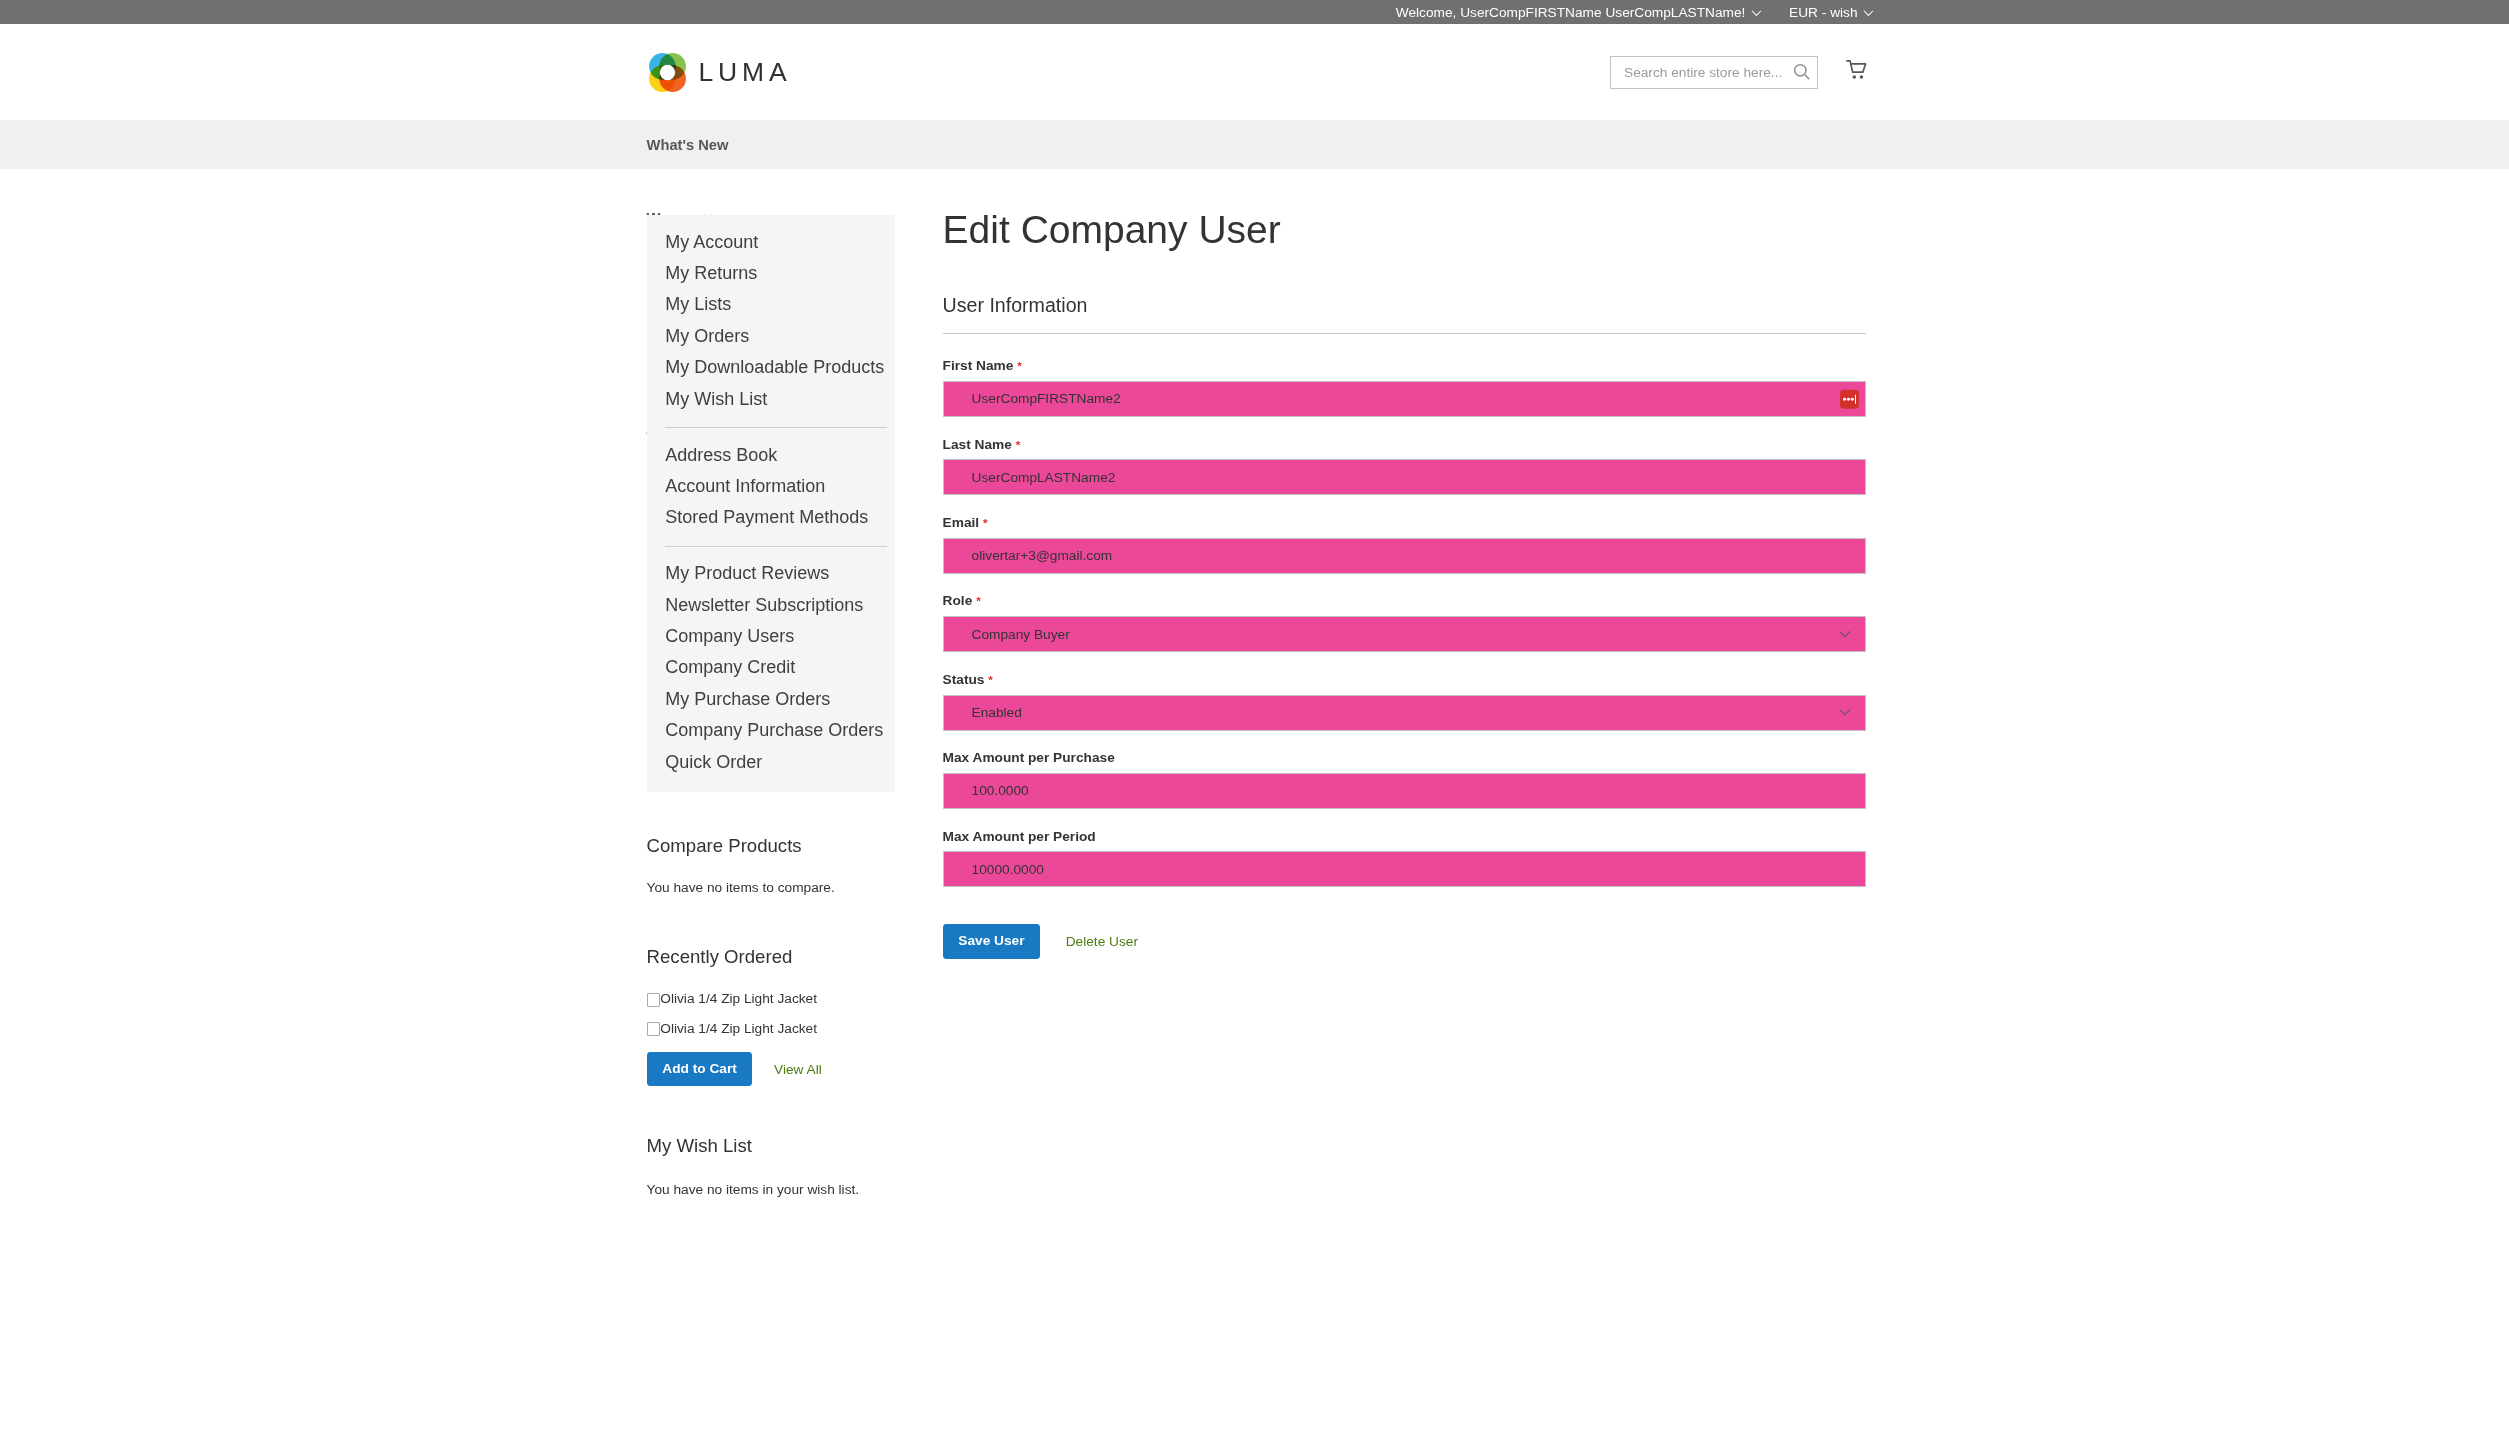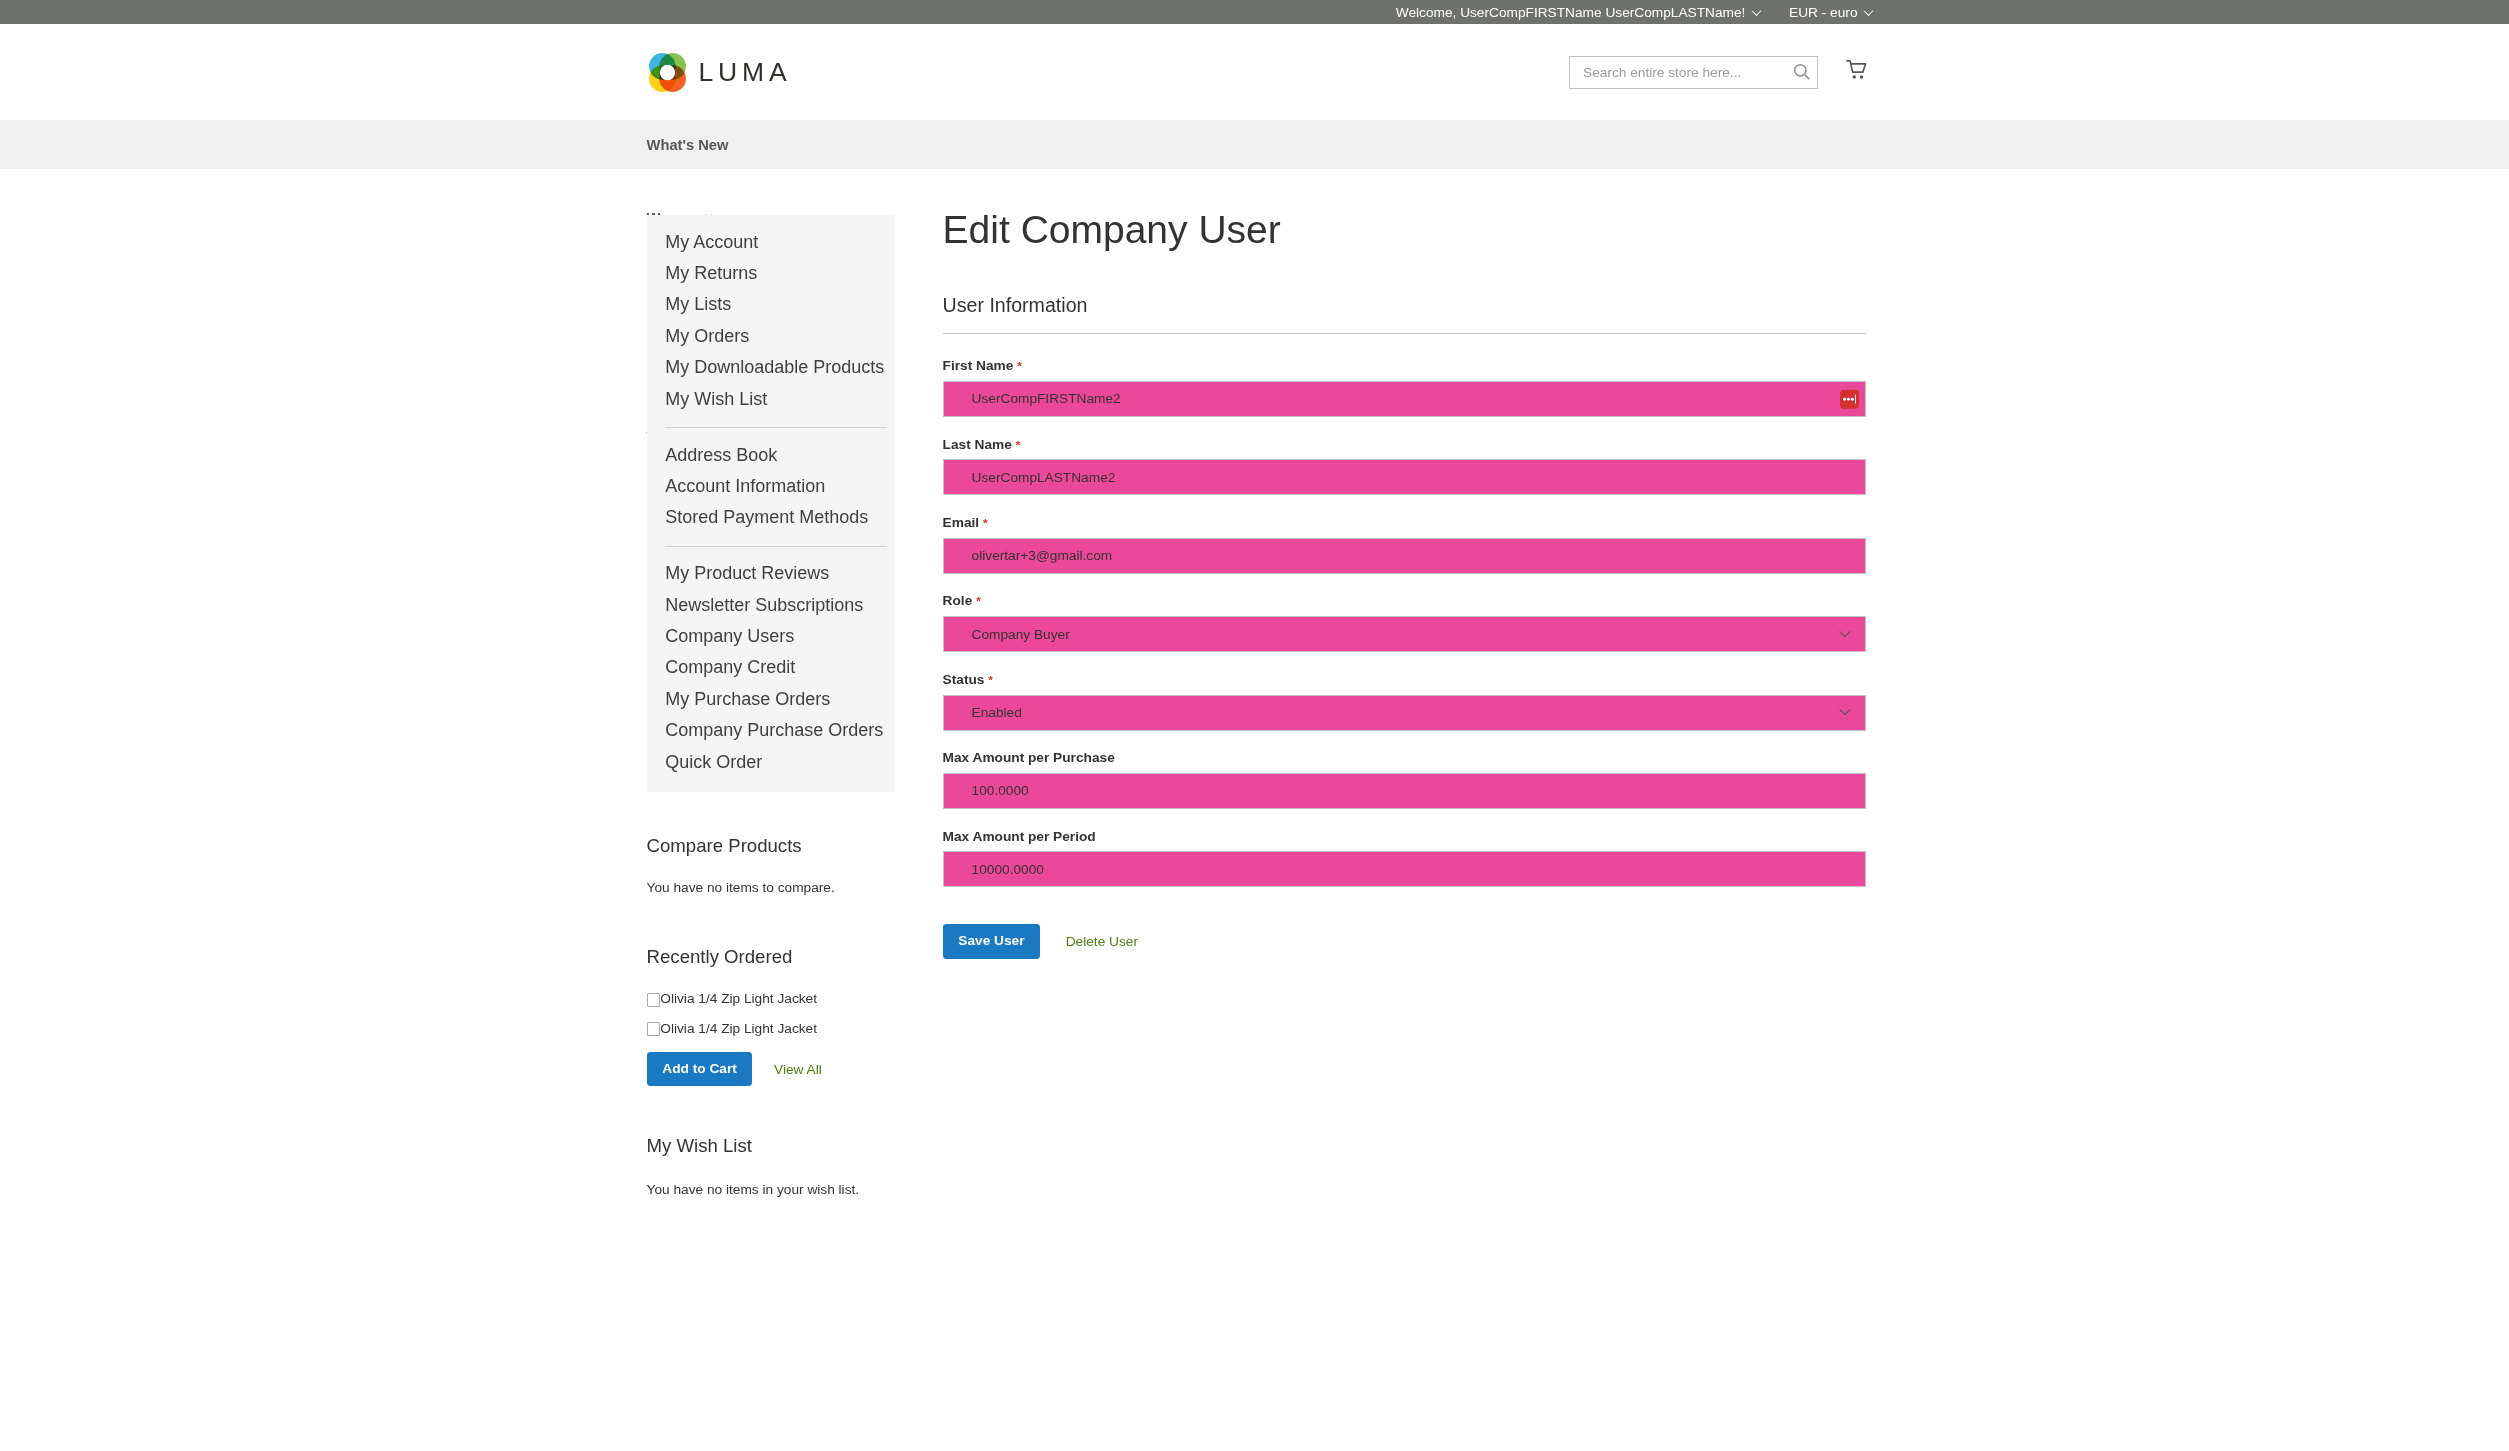--- a/index.html
+++ b/index.html
@@ -21,21 +21,21 @@
     border: solid currentColor; border-width: 0 1.5px 1.5px 0;
     transform: rotate(45deg) translate(-1px,-1px);
   }
 
   
   .site-header { height: 96px; background: #fff; }
   .site-header .page-wrap { display: flex; align-items: center; }
   .logo { display: flex; align-items: center; gap: 10.8px; margin-left: 19.6px; text-decoration: none; }
   .logo-text { font-size: 26.5px; letter-spacing: 4.9px; color: #34312d; font-weight: 500; }
   .header-right { margin-left: auto; display: flex; align-items: center; margin-right: 13.7px; }
-  .search-box { position: relative; width: 249px; }
+  .search-box { position: relative; width: 208px; }
   .search-box input {
     width: 100%; height: 33px; border: 1px solid #c2c2c2; background: #fff;
     padding: 0 35px 0 12.7px; font-size: 13.7px; color: #333; font-family: inherit;
   }
   .search-box input::placeholder { color: #9b9b9b; opacity: 1; }
   .search-icon { position: absolute; right: 6.9px; top: 6.9px; cursor: pointer; }
   .cart-icon { margin-left: 26.5px; cursor: pointer; }
 
   
   .main-nav { height: 49px; background: #f0f0f0; }
@@ -104,21 +104,21 @@
 </head>
 <body>
 
 <div class="top-panel">
   <div class="page-wrap">
     <div class="top-item">
       <span>Welcome, UserCompFIRSTName UserCompLASTName!</span>
       <span class="caret"></span>
     </div>
     <div class="top-item">
-      <span>EUR - euro</span>
+      <span>EUR - wish</span>
       <span class="caret"></span>
     </div>
   </div>
 </div>
 
 <header class="site-header">
   <div class="page-wrap">
     <a class="logo">
       <svg width="41" height="41" viewBox="0 0 40 40" style="isolation:isolate">
         <g style="mix-blend-mode:multiply">

